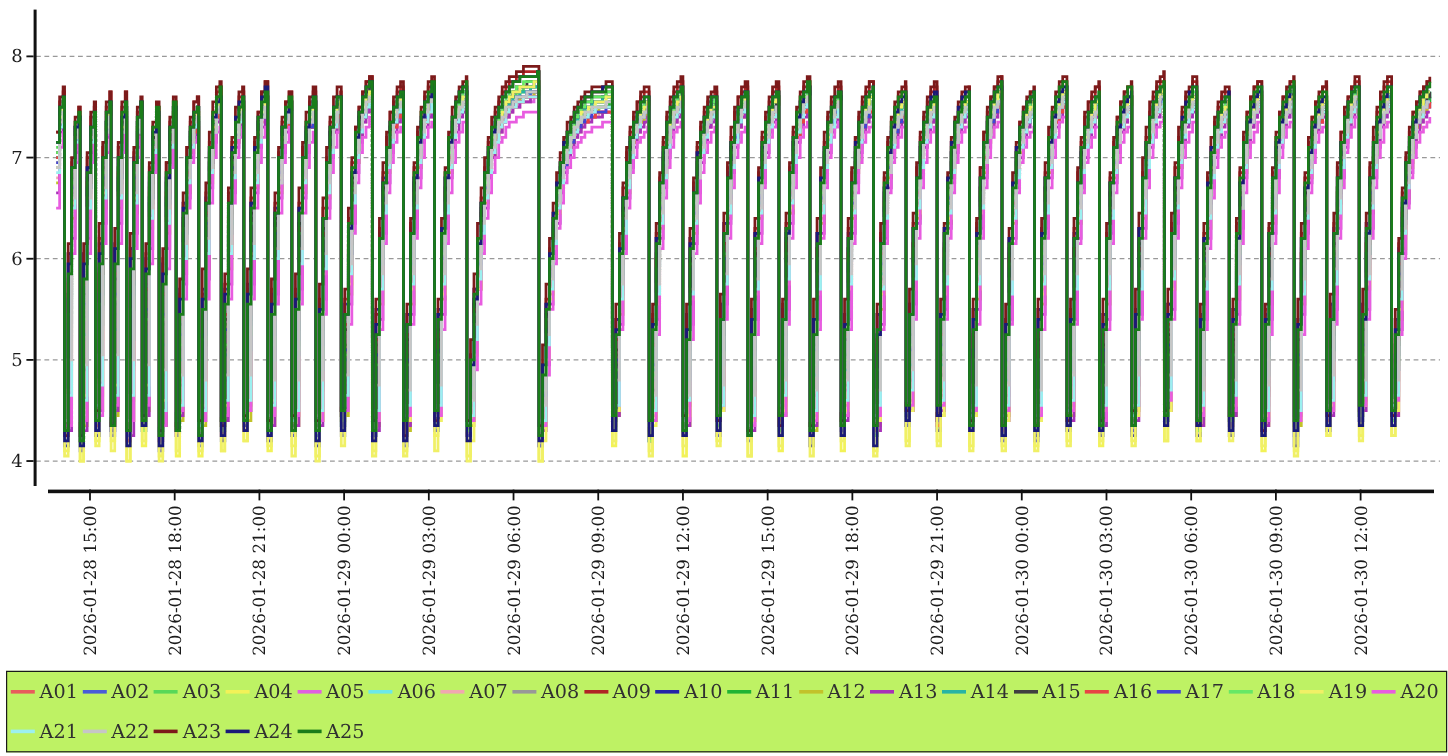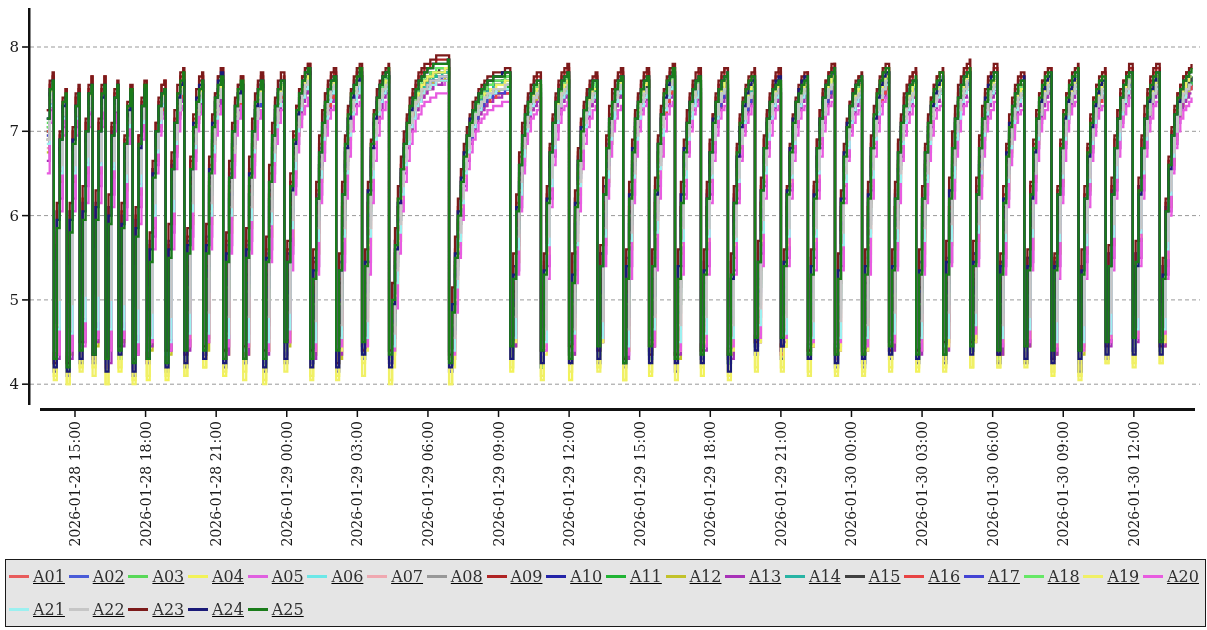--- a/index.html
+++ b/index.html
@@ -1,21 +1,21 @@
 <!DOCTYPE html>
 <html><head>
 <meta charset="utf-8">
 <style>
   html,body{margin:0;padding:0;background:#ffffff;width:1207px;height:630px;overflow:hidden;
             font-family:"DejaVu Serif", serif;}
   #chart-root{position:relative;width:1207px;height:630px;background:#fff;}
   #plot-svg{position:absolute;left:0;top:0;}
   #legend-box{position:absolute;left:5px;top:559px;width:1196px;height:66px;
-              border:1px solid #1a1a1a;background:#e5e5e5;display:flex;flex-wrap:wrap;
-              align-content:space-around;padding-left:3px;box-sizing:content-box;text-decoration:underline;}
+              border:1px solid #1a1a1a;background:#bef264;display:flex;flex-wrap:wrap;
+              align-content:space-around;padding-left:3px;box-sizing:content-box;}
   .legend-item{display:flex;align-items:center;width:59.7px;height:30px;flex:0 0 59.7px;}
   .legend-swatch{display:inline-block;width:20px;height:3px;margin-right:4px;flex:0 0 20px;}
   .legend-label{font-size:16px;color:#303030;line-height:1;white-space:nowrap;}
   .ytick-label{font-size:15px;fill:#1a1a1a;}
   .xtick-label{font-size:14px;fill:#1a1a1a;}
 </style>
 </head>
 <body>
 
 <div id="chart-root">

